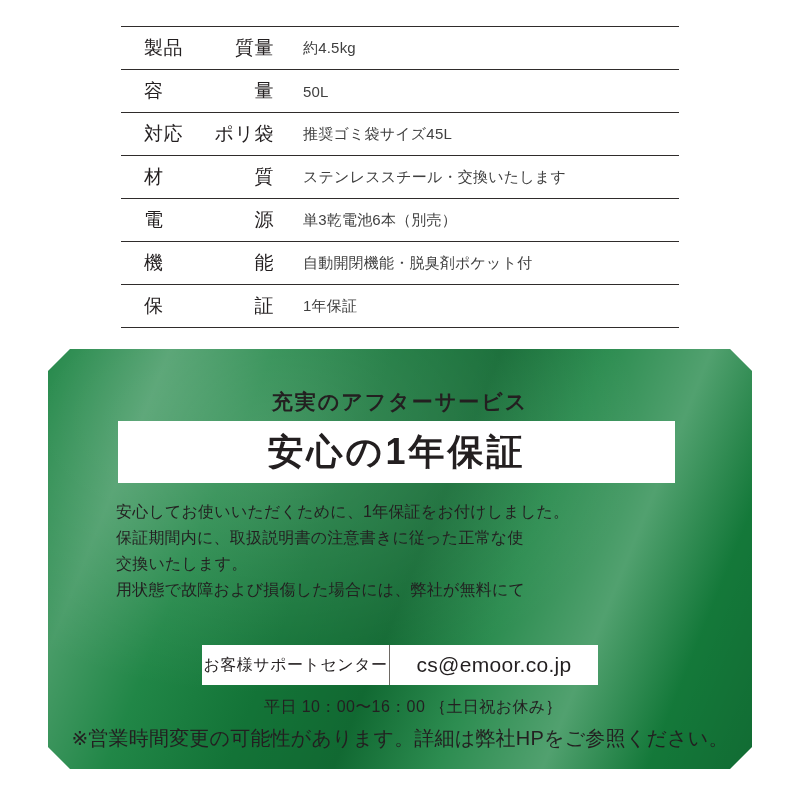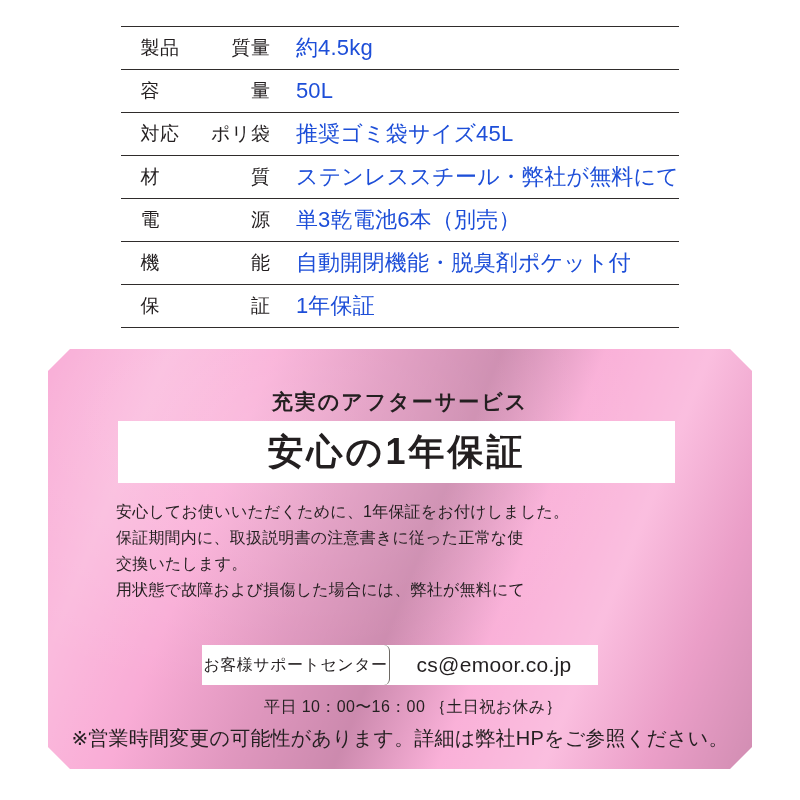--- a/index.html
+++ b/index.html
@@ -48,22 +48,22 @@
     padding-left: 6px !important;
   }
   .spec-label .lbl-inner {
     display: flex;
     justify-content: space-between;
     width: 130px;
     margin: 8px auto;
     white-space: nowrap;
   }
   .spec-value {
-    font-size: 22px;
-    color: #1d4ed8;
+    font-size: 15px;
+    color: #404040;
     padding-left: 12px !important;
     letter-spacing: 0.2px;
     white-space: nowrap;
   }
 
   
   .warranty-panel {
     position: absolute;
     left: 48px;
     top: 349px;
@@ -75,21 +75,21 @@
         #a6a29c 12%,
         #c3bfb8 24%,
         #b2aea7 34%,
         #8e8a84 48%,
         #7e7a75 58%,
         #9a9views 60%,
         #a8a49d 70%,
         #bdb9b2 80%,
         #a09c96 90%,
         #7d7974 100%);
-    background-color: #f9a8d4;
+    background-color: #15803d;
     clip-path: polygon(22px 0, 682px 0, 704px 22px, 704px 398px, 682px 420px, 22px 420px, 0 398px, 0 22px);
     overflow: hidden;
     text-decoration: underline;
   }
   .warranty-panel::before {
     content: "";
     position: absolute;
     inset: 0;
     background: linear-gradient(112deg,
       rgba(255,255,255,0.00) 0%,
@@ -169,21 +169,20 @@
     background: #ffffff;
     display: flex;
     align-items: stretch;
   }
   .wp-contact .c-left,
   .wp-contact .c-right {
     display: flex;
     align-items: center;
     justify-content: center;
     flex: 1;
-    border-radius: 6px;
   }
   .wp-contact .c-left {
     flex: 0 0 188px;
     font-size: 16px;
     letter-spacing: 0.5px;
     color: #231f20;
     border-right: 1px solid #6d6964;
   }
   .wp-contact .c-right {
     font-size: 21px;
@@ -246,21 +245,21 @@
         </td>
         <td class="spec-value">推奨ゴミ袋サイズ45L</td>
       </tr>
       <tr>
         <td class="spec-label">
           <span class="lbl-inner">
             <span>材</span>
             <span>質</span>
           </span>
         </td>
-        <td class="spec-value">ステンレススチール・弊社が無料にて</td>
+        <td class="spec-value">ステンレススチール・交換いたします</td>
       </tr>
       <tr>
         <td class="spec-label">
           <span class="lbl-inner">
             <span>電</span>
             <span>源</span>
           </span>
         </td>
         <td class="spec-value">単3乾電池6本（別売）</td>
       </tr>

